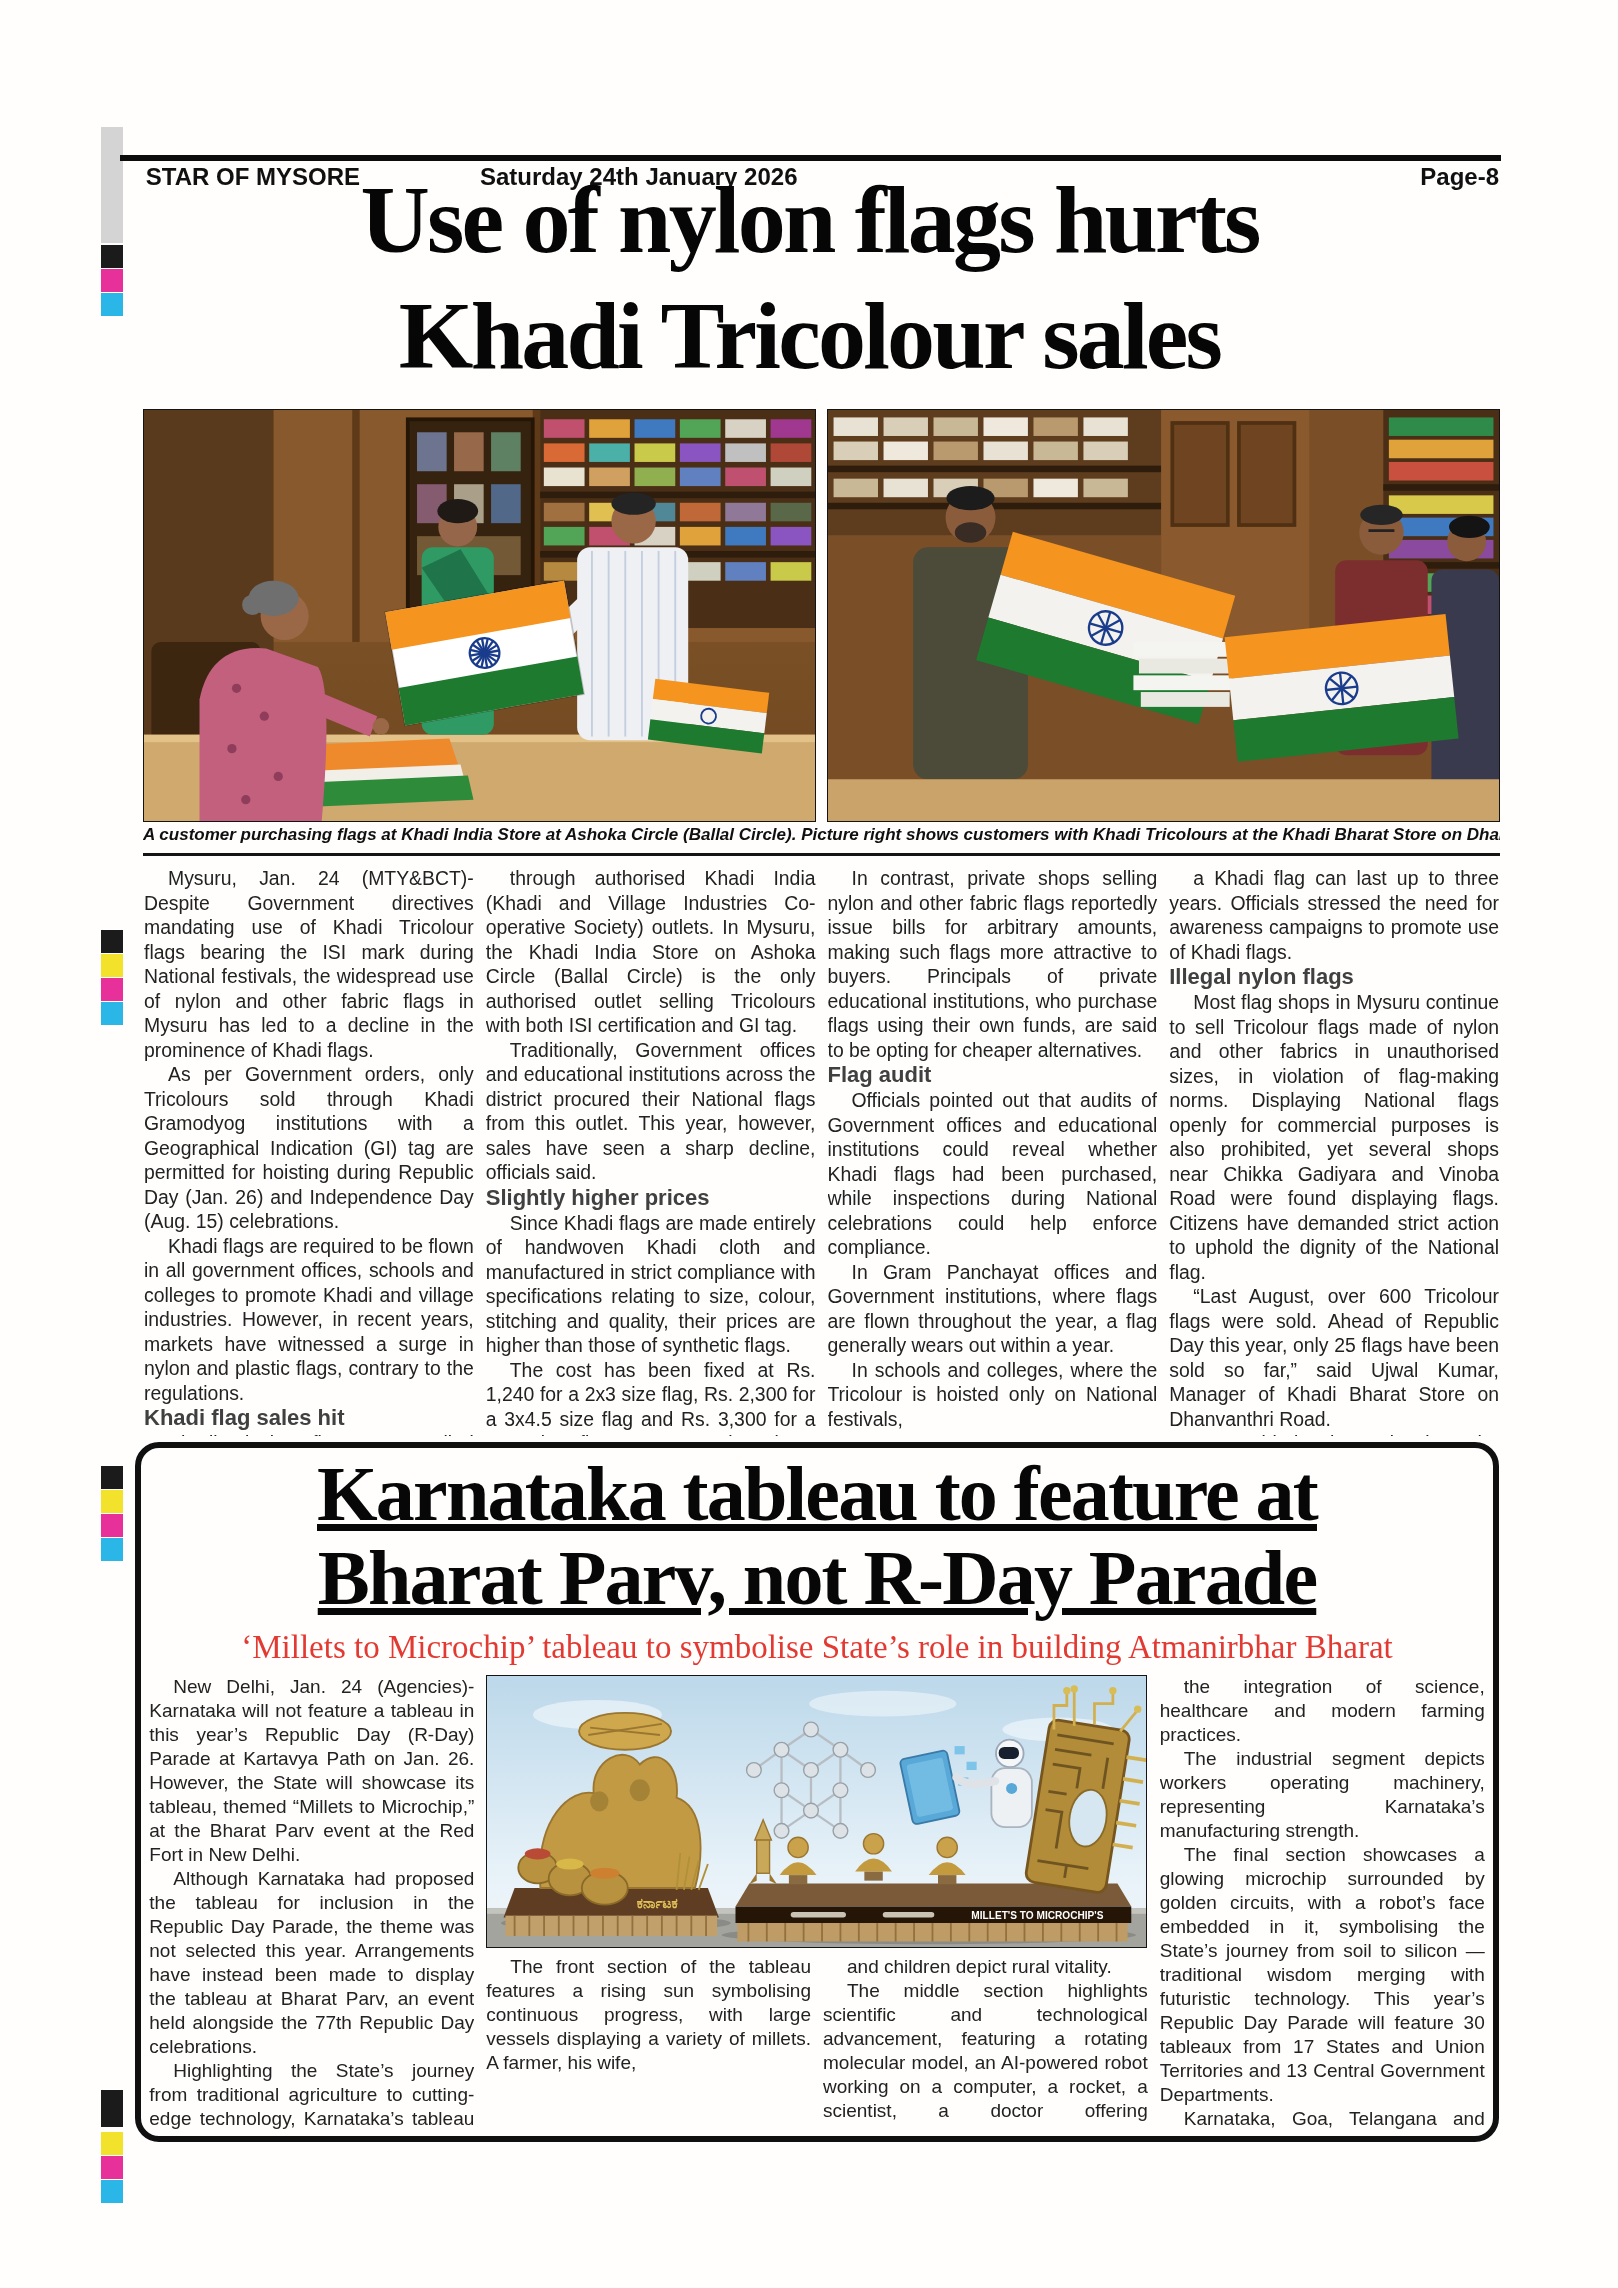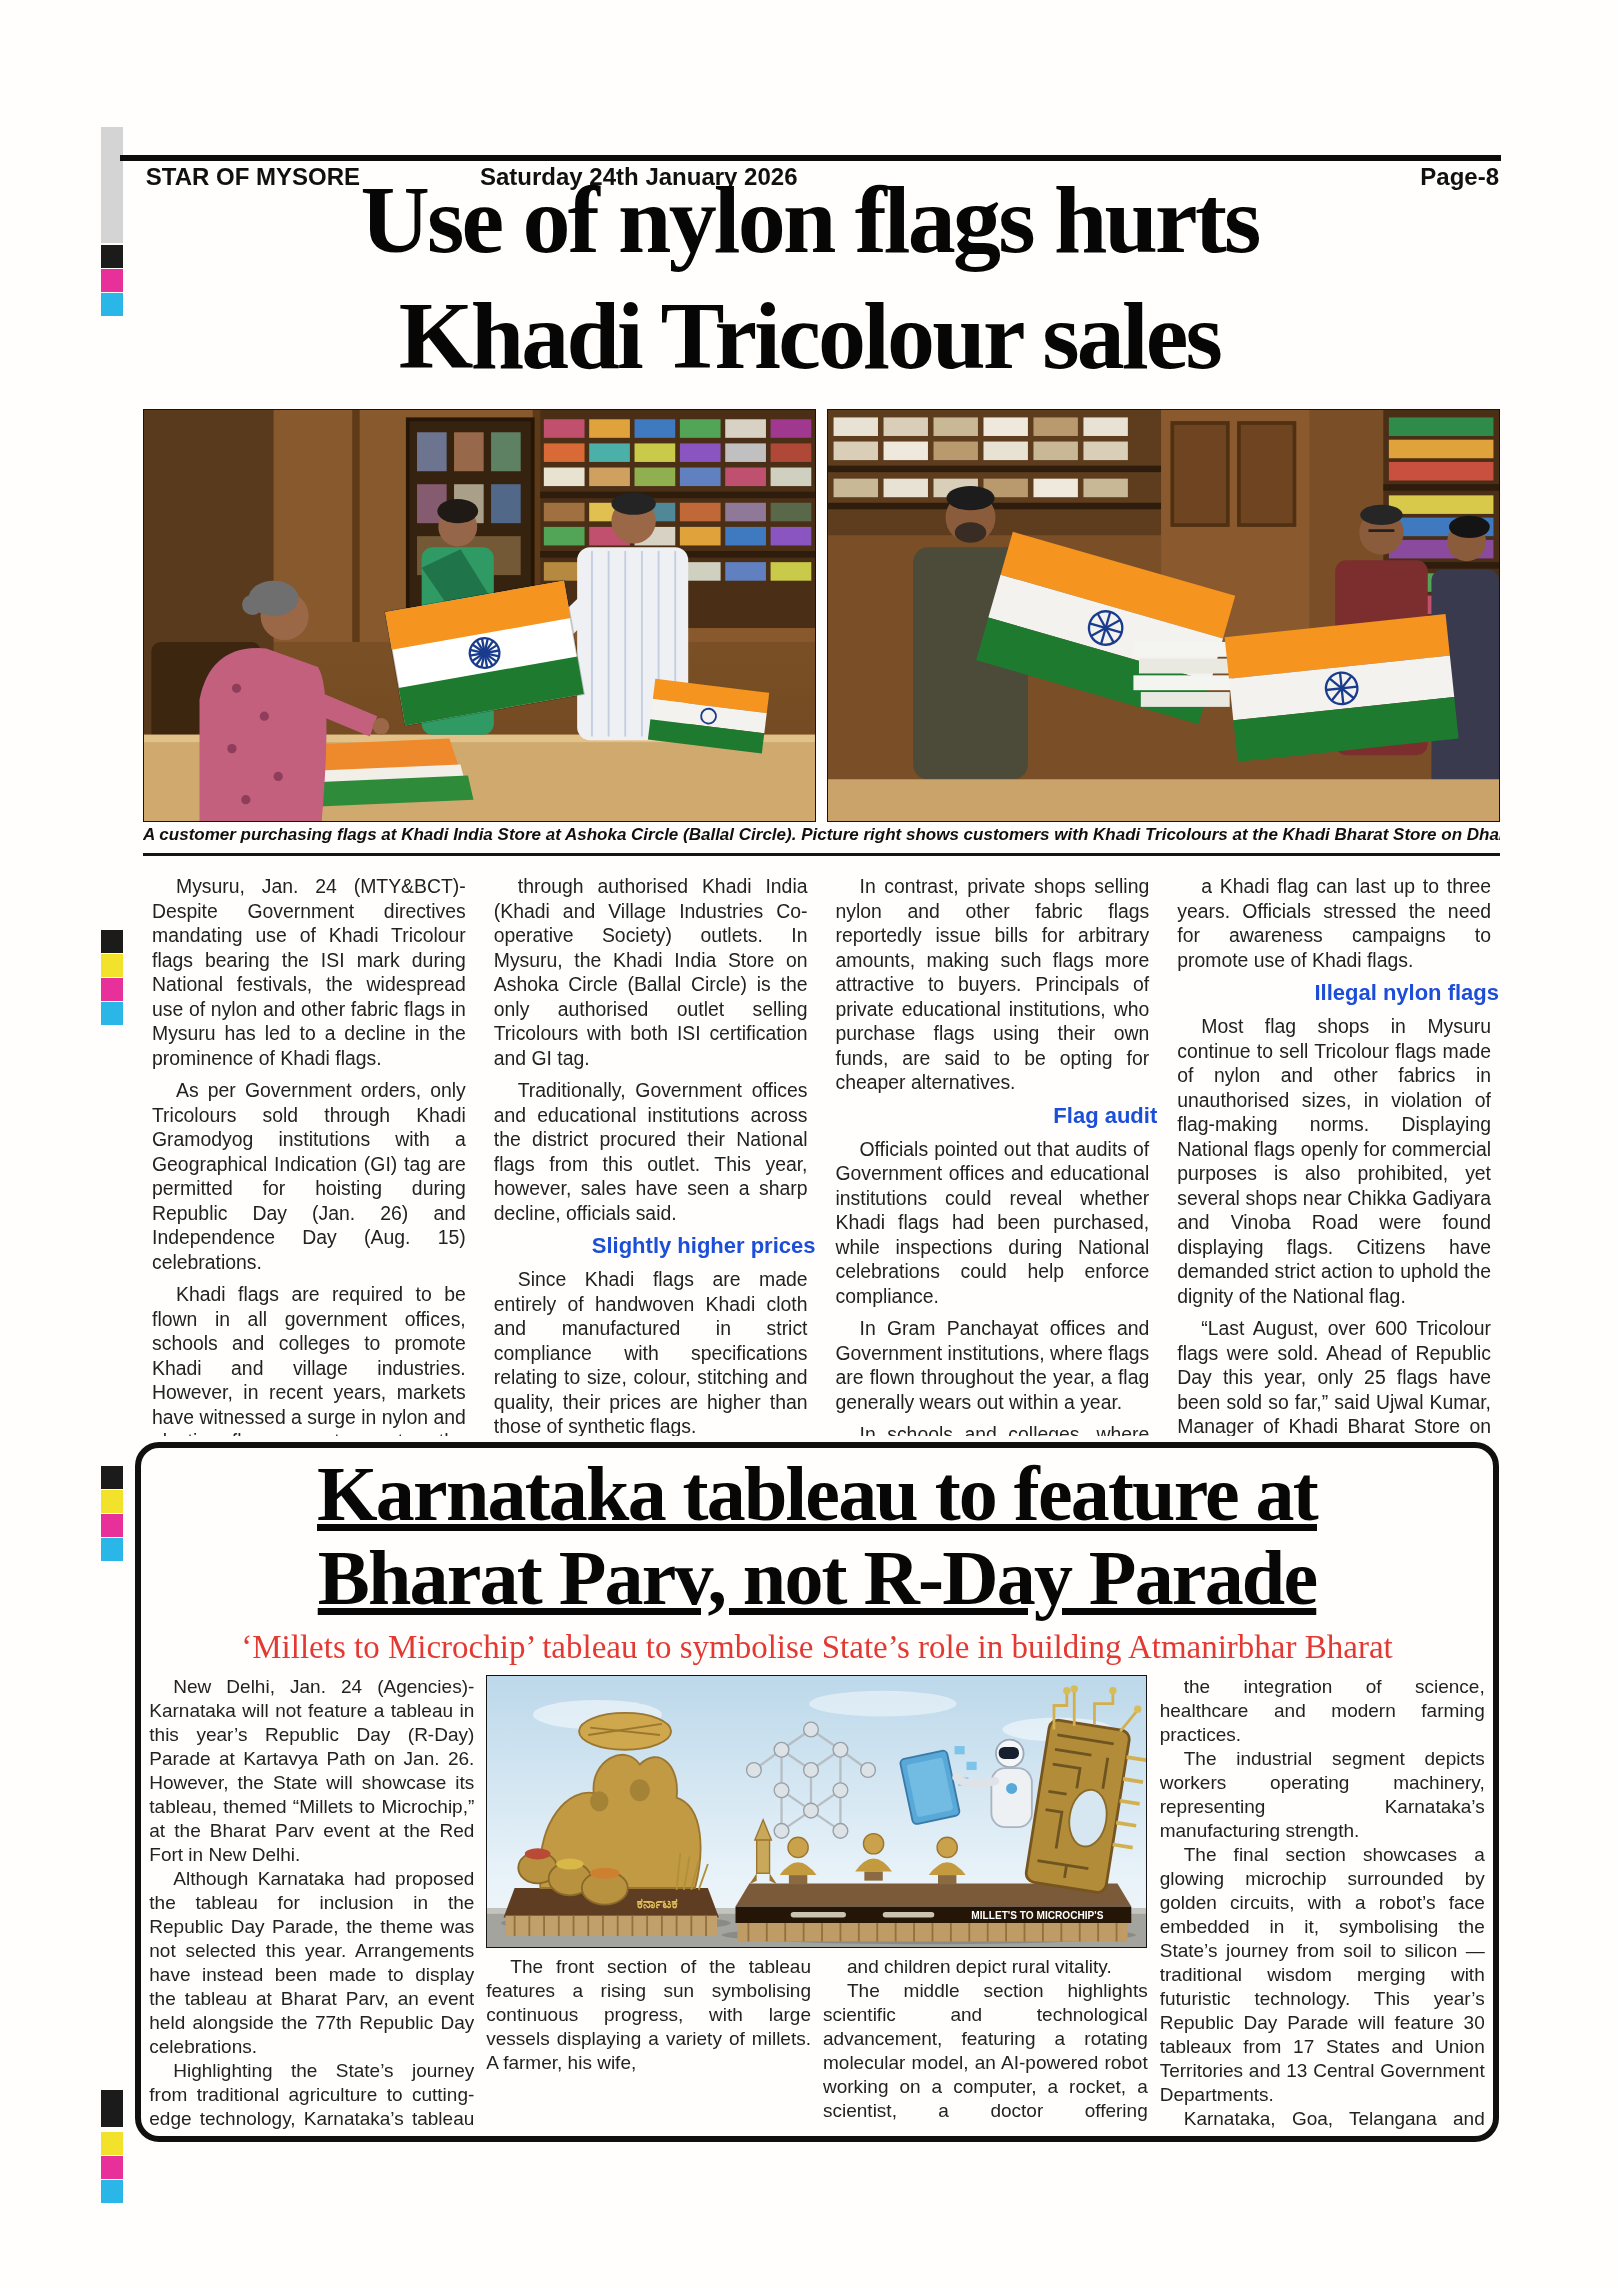--- a/index.html
+++ b/index.html
@@ -39,22 +39,22 @@
     letter-spacing:-2.8px;color:#060606;}
   .photos{position:absolute;left:143px;top:409px;width:1357px;display:flex;gap:11px;}
   .photo{width:673px;height:413px;border:1.8px solid #141414;box-sizing:border-box;overflow:hidden;background:#7a5028;}
   .photo svg{display:block;width:100%;height:100%;}
   .caption{position:absolute;left:143px;top:825px;width:1357px;font-size:17px;font-weight:bold;
     font-style:italic;white-space:nowrap;overflow:hidden;color:#101010;}
   .caption-rule{position:absolute;left:143px;top:853px;width:1357px;height:2.8px;background:#141414;}
 
   .a1-cols{position:absolute;left:144px;top:866px;width:1355px;height:570px;display:flex;gap:12px;}
   .ncol{flex:1 1 0;overflow:hidden;text-align:justify;font-size:19.4px;line-height:24.5px;color:#222;}
-  .ncol p{margin:8px;text-indent:24px;}
-  .subhead{font-weight:bold;color:#1d4ed8;text-align:right;font-size:22px;line-height:26px;text-indent:0;}
+  .ncol p{margin:0;text-indent:24px;}
+  .subhead{font-weight:bold;color:#404040;text-align:left;font-size:22px;line-height:26px;text-indent:0;}
 
   
   .a2-box{position:absolute;left:135px;top:1442px;width:1364px;height:700px;border:6.5px solid #101010;
     border-radius:24px;box-sizing:border-box;background:#fffefd;overflow:hidden;}
   .a2-headline{margin:3.7px 9.2px 0 9.2px;text-align:center;font-family:"Liberation Serif", serif;
     font-weight:bold;font-size:78px;line-height:84px;letter-spacing:-1.8px;color:#070707;text-decoration:underline;}
   .a2-subtitle{margin-top:9.2px;text-align:center;font-family:"Liberation Serif", serif;
     font-size:33px;line-height:37px;color:#e23a33;}
   .a2-body{display:flex;gap:12px;padding:9.2px 8.3px 0 8.3px;height:458px;}
   .a2-side{flex:0 0 325px;overflow:hidden;text-align:justify;font-size:19px;line-height:24px;color:#222;}

